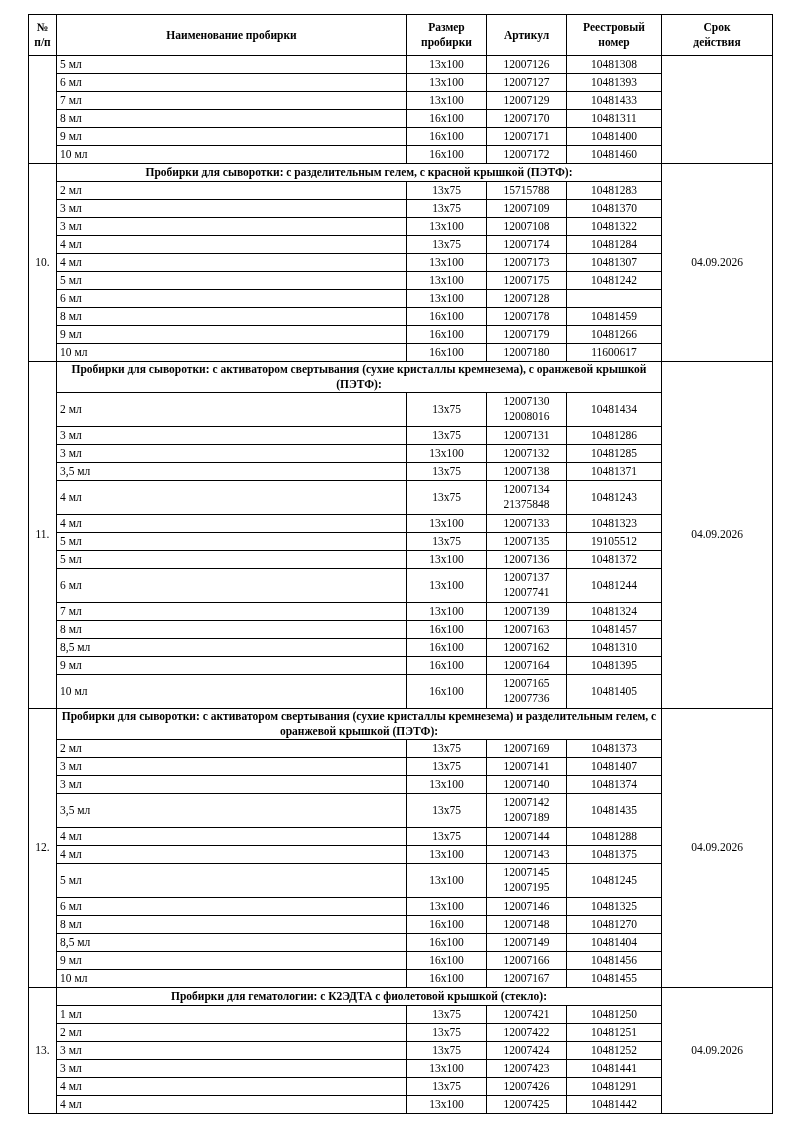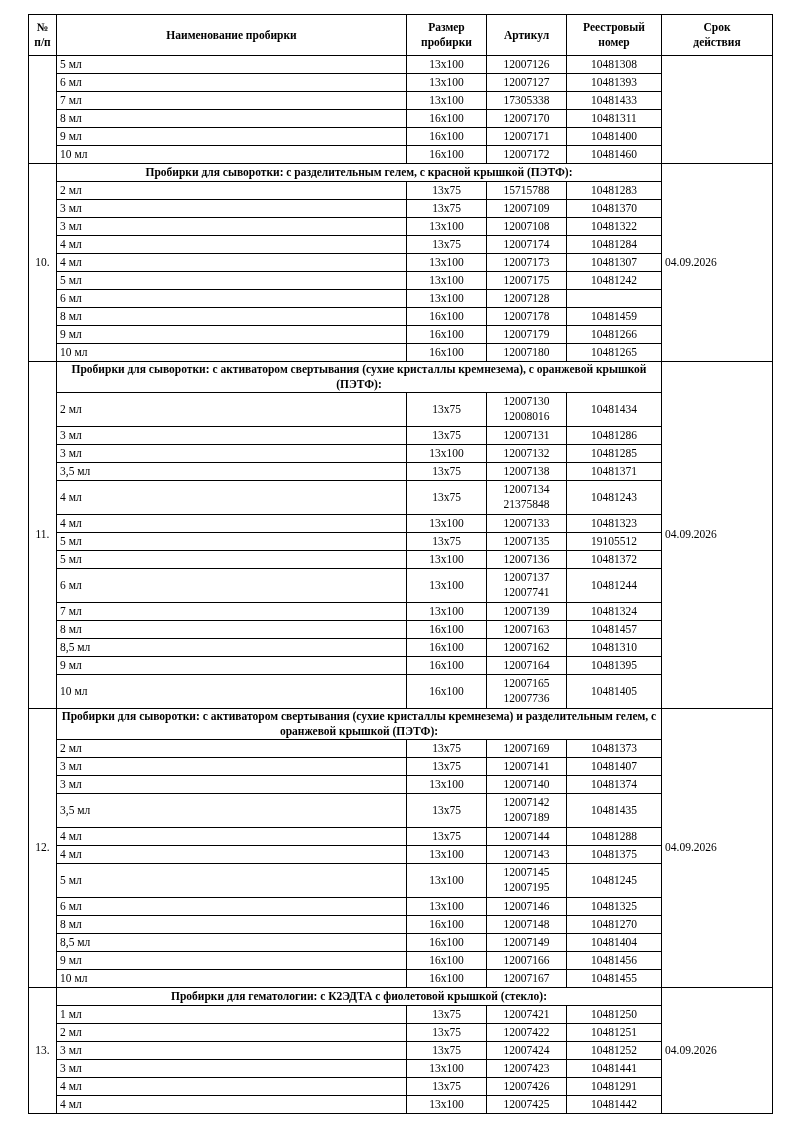--- a/index.html
+++ b/index.html
@@ -50,20 +50,21 @@
   td.multiline {
     white-space: pre-line;
   }
   td.num-cell {
     text-align: center;
     vertical-align: top;
     padding-top: 1px;
     font-size: 11.5px;
   }
   td.validity-col {
+    text-align: center;
     vertical-align: middle;
   }
   td.section-title {
     font-weight: bold;
     text-align: center;
     padding: 1px 4px;
     line-height: 1.35;
   }
 </style>
 </head>
@@ -104,21 +105,21 @@
         </tr>
         <tr style="height: 18px;">
           <td class="name-cell">6 мл</td>
           <td class="center">13x100</td>
           <td class="center multiline">12007127</td>
           <td class="center">10481393</td>
         </tr>
         <tr style="height: 18px;">
           <td class="name-cell">7 мл</td>
           <td class="center">13x100</td>
-          <td class="center multiline">17305338</td>
+          <td class="center multiline">12007129</td>
           <td class="center">10481433</td>
         </tr>
         <tr style="height: 18px;">
           <td class="name-cell">8 мл</td>
           <td class="center">16x100</td>
           <td class="center multiline">12007170</td>
           <td class="center">10481311</td>
         </tr>
         <tr style="height: 18px;">
           <td class="name-cell">9 мл</td>
@@ -188,21 +189,21 @@
         <tr style="height: 18px;">
           <td class="name-cell">9 мл</td>
           <td class="center">16x100</td>
           <td class="center multiline">12007179</td>
           <td class="center">10481266</td>
         </tr>
         <tr style="height: 18px;">
           <td class="name-cell">10 мл</td>
           <td class="center">16x100</td>
           <td class="center multiline">12007180</td>
-          <td class="center">10481265</td>
+          <td class="center">11600617</td>
         </tr>
         <tr style="height: 18px;">
           <td class="num-cell" rowspan="15">11.</td>
           <td class="section-title" colspan="4">Пробирки для сыворотки: с активатором свертывания (сухие кристаллы кремнезема), с оранжевой крышкой (ПЭТФ):</td>
           <td class="validity-col" rowspan="15">04.09.2026</td>
         </tr>
         <tr style="height: 34px;">
           <td class="name-cell">2 мл</td>
           <td class="center">13x75</td>
           <td class="center multiline">12007130

